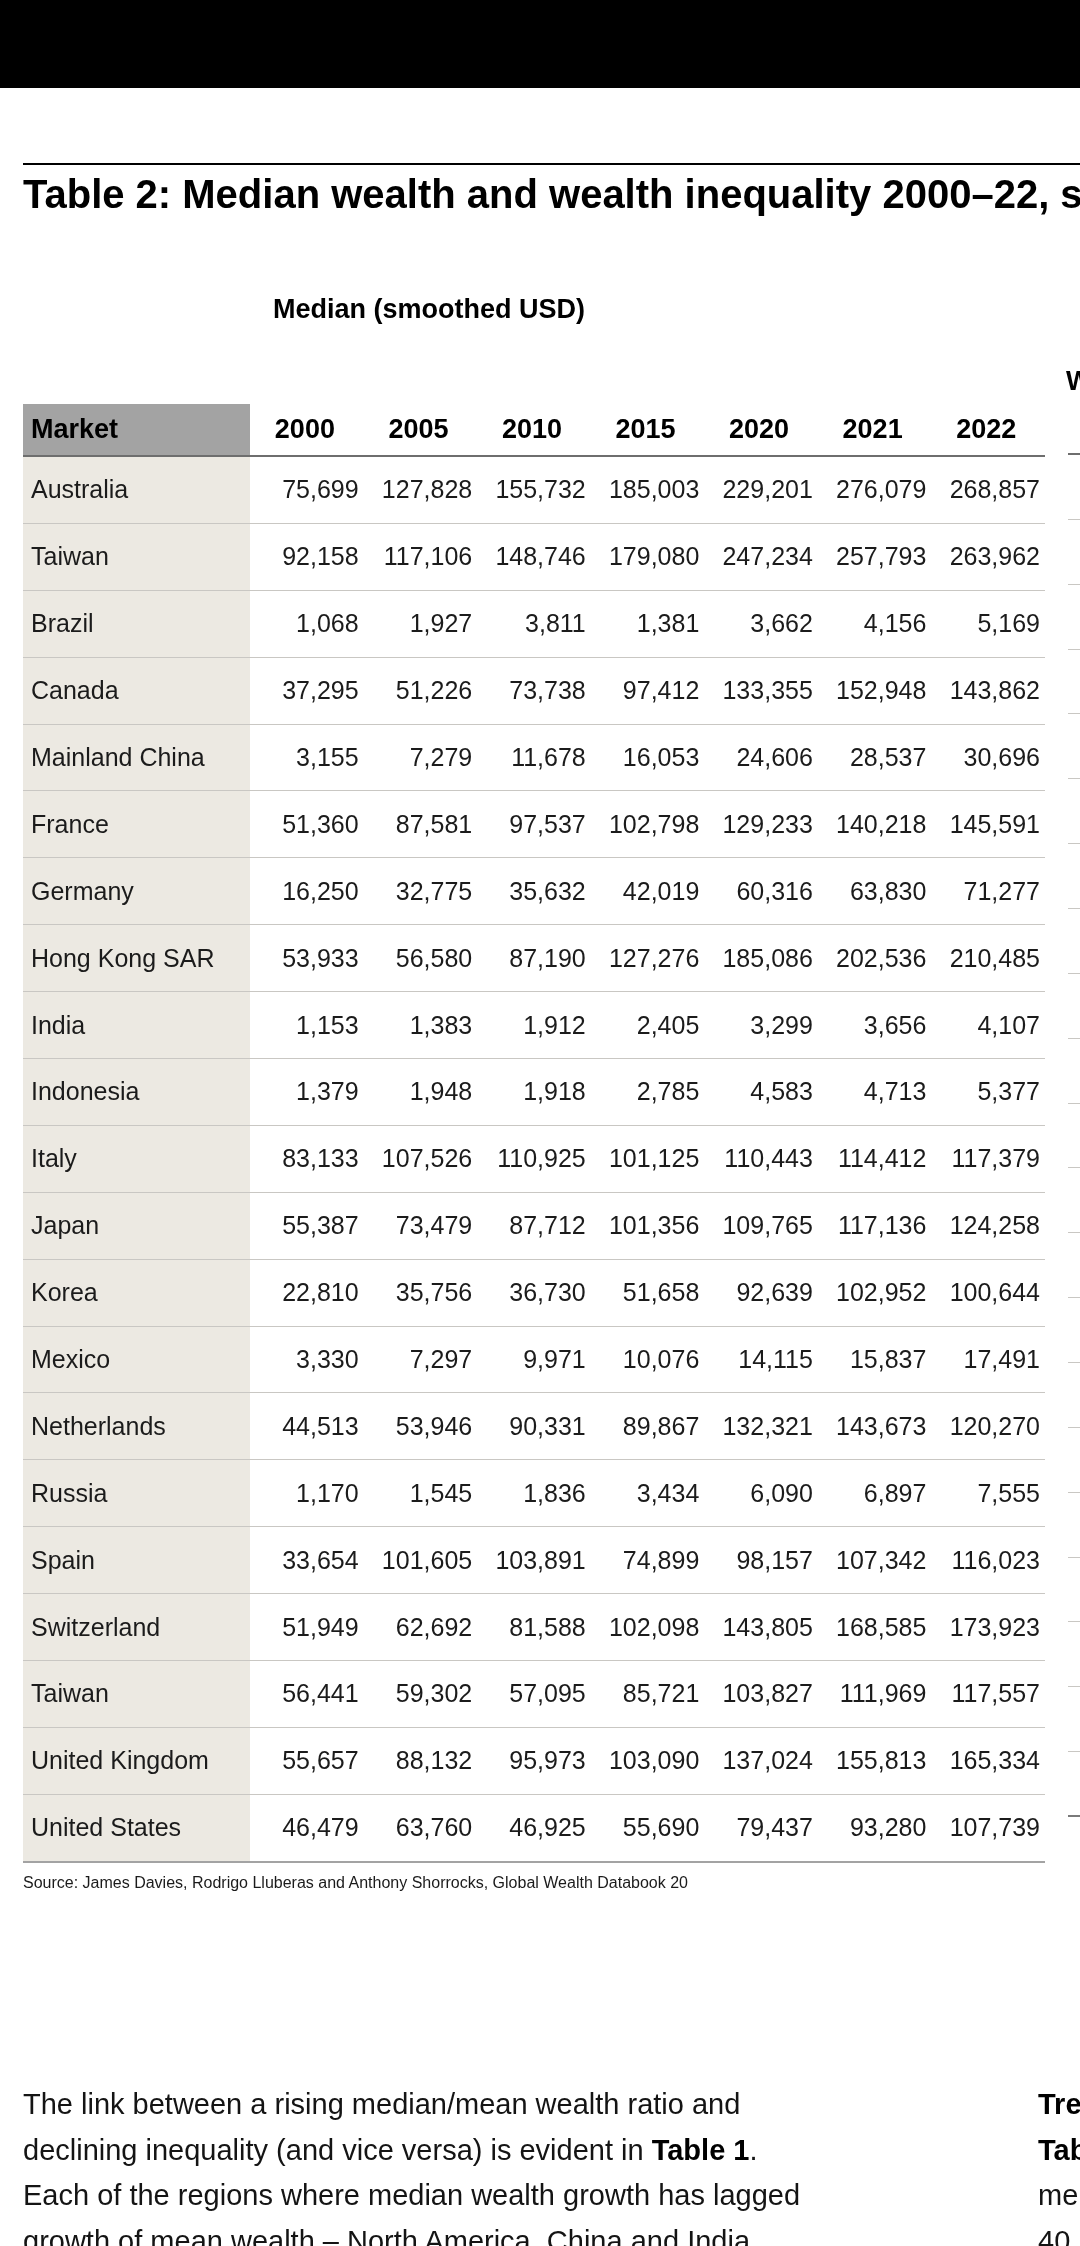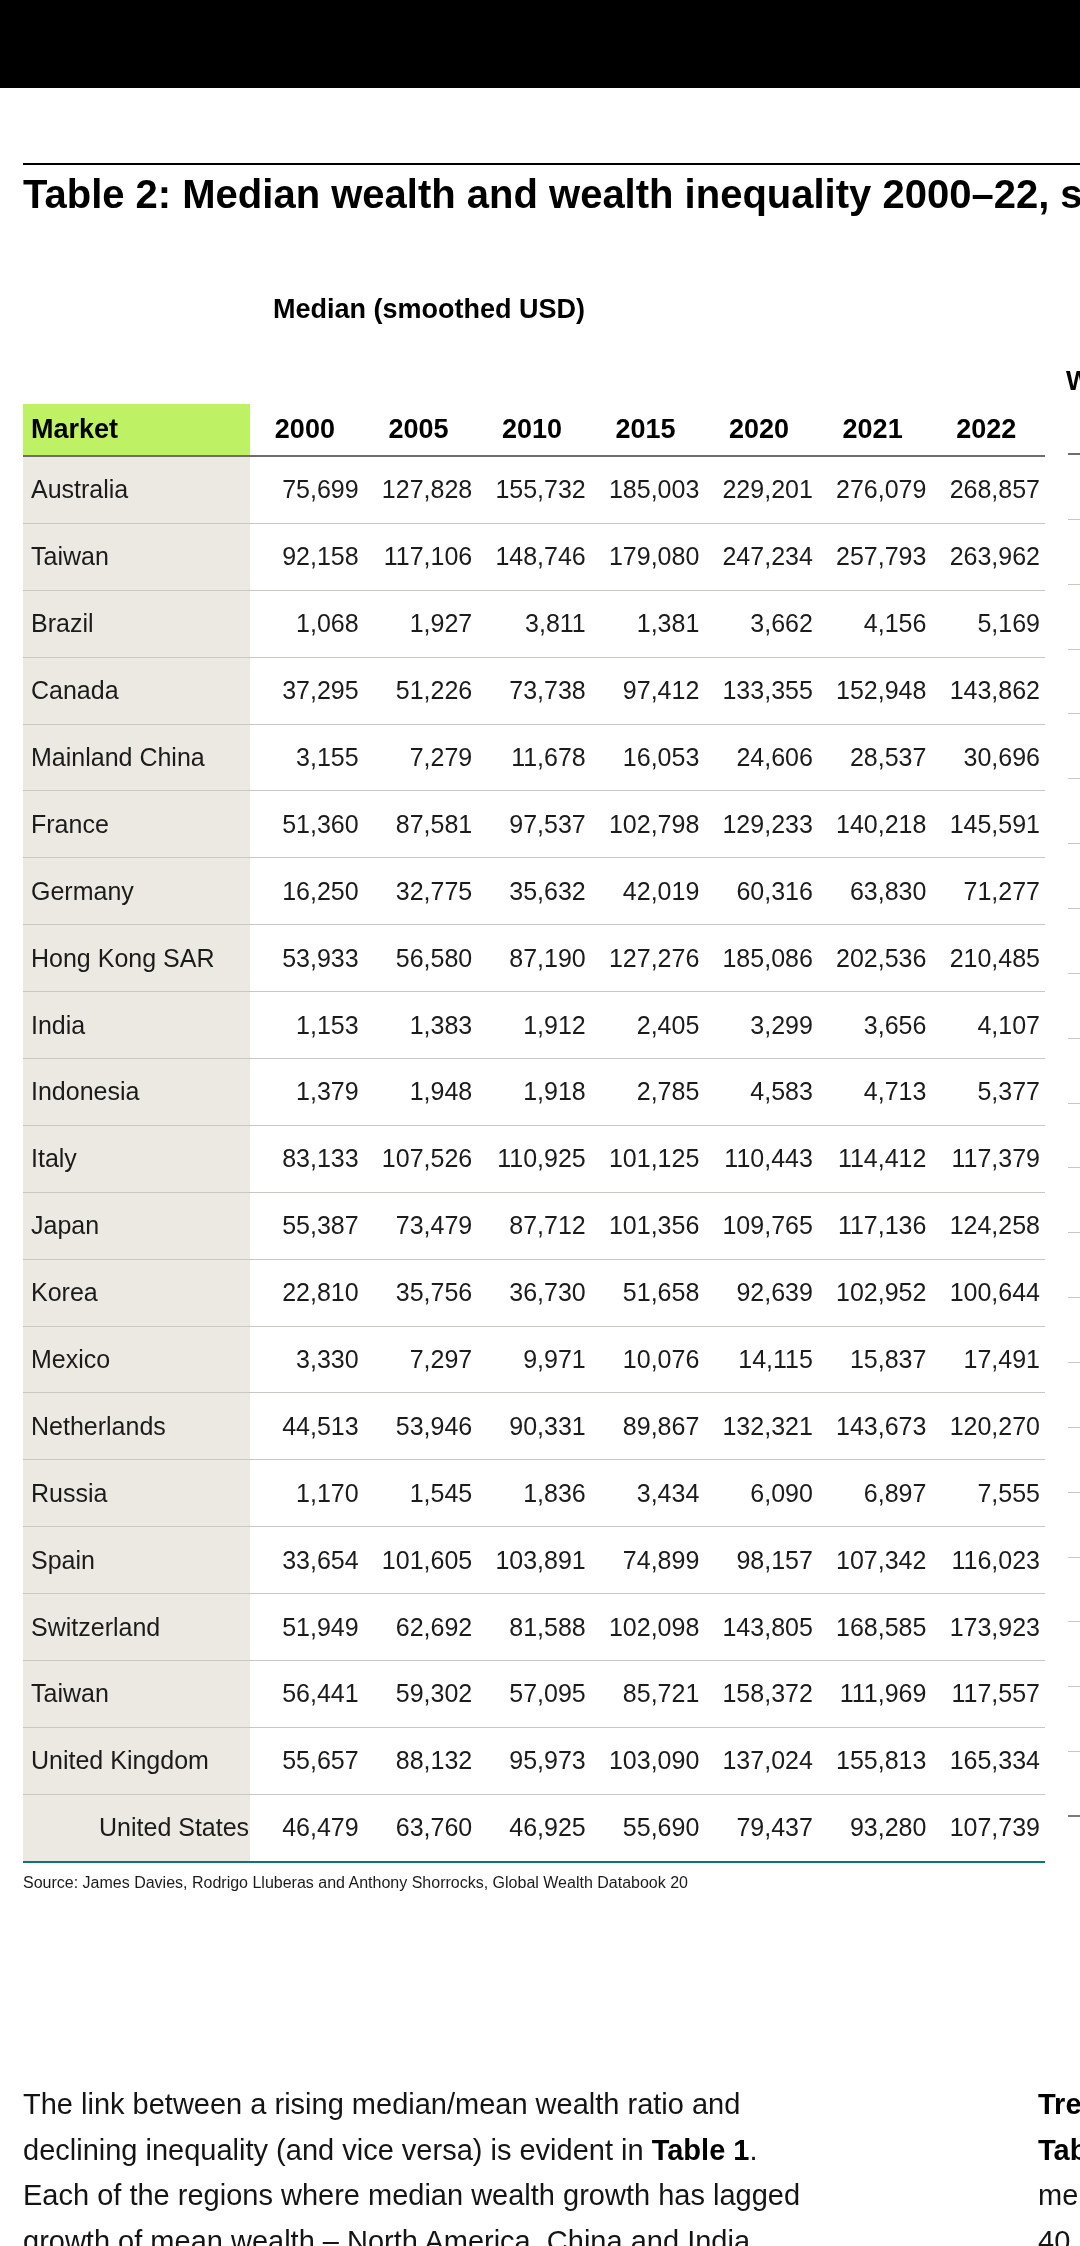--- a/index.html
+++ b/index.html
@@ -26,29 +26,29 @@
     font-size:27px; font-weight:bold; color:#000;
   }
   table.wealth-table {
     position:absolute; left:23px; top:404px;
     width:1022px; border-collapse:collapse; table-layout:fixed;
   }
   .wealth-table thead th {
     height:49px; font-size:27px; font-weight:bold; color:#000;
     border-bottom:2px solid #6e6e6e; vertical-align:middle;
   }
-  .wealth-table th.label-head { text-align:left; padding-left:8px; background:#bef264; }
+  .wealth-table th.label-head { text-align:left; padding-left:8px; background:#a3a3a3; }
   .wealth-table th.year-head  { text-align:center; padding-right:5px; }
   .wealth-table tbody td {
     height:63.9px; font-size:25px; color:#1b1b1b;
     border-bottom:1px solid #c9c7c3; vertical-align:middle;
   }
   .wealth-table td.label-cell { background:#ece9e2; padding-left:8px; }
   .wealth-table td.value-cell { text-align:right; padding-right:5px; }
-  .wealth-table tbody tr:last-child td { border-bottom:2px solid #0f766e;text-align:right; }
+  .wealth-table tbody tr:last-child td { border-bottom:2px solid #a3a3a3; }
   .frag-strip { position:absolute; left:1068px; top:404px; width:12px; height:1413px; }
   .frag-strip div { position:absolute; left:0; width:12px; }
   .source {
     position:absolute; left:23px; top:1874px;
     font-size:16px; color:#1b1b1b; white-space:nowrap;
   }
   .bodytext-left {
     position:absolute; left:23px; top:2082px;
     font-size:29px; line-height:45.5px; color:#141414;
   }
@@ -271,21 +271,21 @@
         <td class="value-cell">143,805</td>
         <td class="value-cell">168,585</td>
         <td class="value-cell">173,923</td>
       </tr>
       <tr>
         <td class="label-cell">Taiwan</td>
         <td class="value-cell">56,441</td>
         <td class="value-cell">59,302</td>
         <td class="value-cell">57,095</td>
         <td class="value-cell">85,721</td>
-        <td class="value-cell">158,372</td>
+        <td class="value-cell">103,827</td>
         <td class="value-cell">111,969</td>
         <td class="value-cell">117,557</td>
       </tr>
       <tr>
         <td class="label-cell">United Kingdom</td>
         <td class="value-cell">55,657</td>
         <td class="value-cell">88,132</td>
         <td class="value-cell">95,973</td>
         <td class="value-cell">103,090</td>
         <td class="value-cell">137,024</td>

